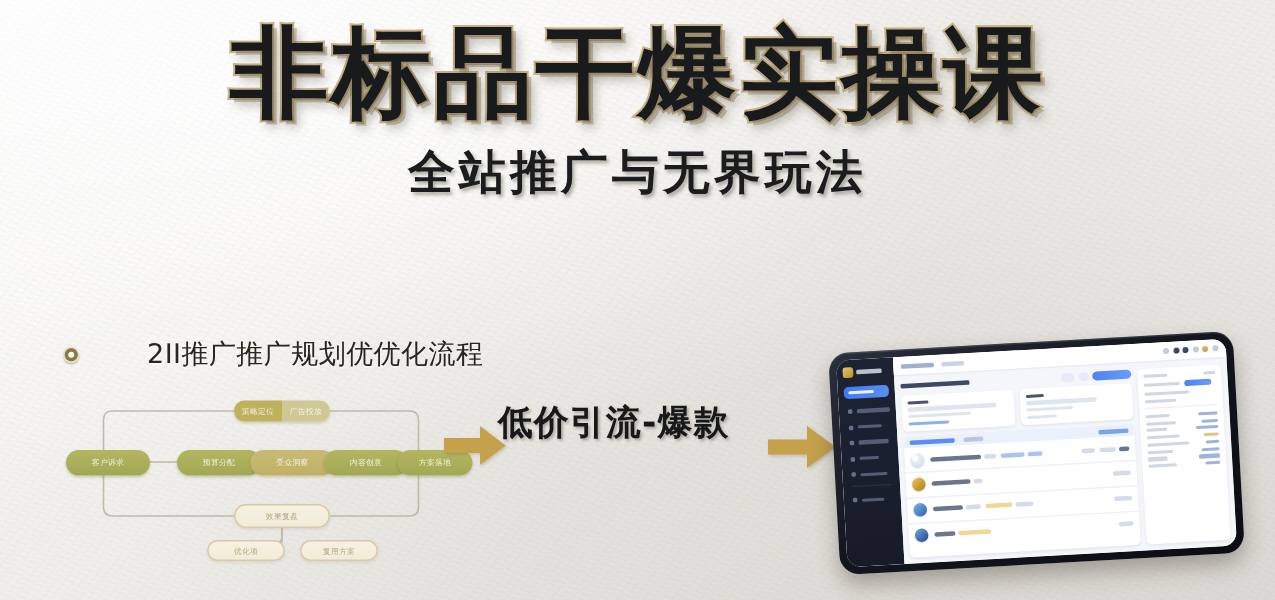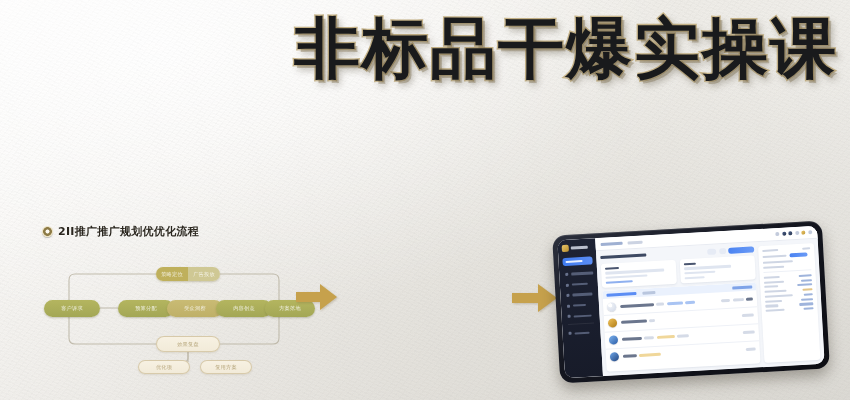--- a/index.html
+++ b/index.html
@@ -24,21 +24,21 @@
       repeating-linear-gradient(8deg, rgba(0,0,0,.012) 0 2px, rgba(255,255,255,.012) 2px 3px);
     mix-blend-mode:multiply;opacity:.75;
   }
   #poster::after{
     content:"";position:absolute;inset:0;pointer-events:none;z-index:1;
     background:linear-gradient(160deg, rgba(255,255,255,.55) 0%, rgba(255,255,255,0) 30%, rgba(205,202,196,.28) 78%, rgba(188,185,178,.34) 100%);
   }
   .layer{position:relative;z-index:3;}
 
   
-  .headline-wrap{position:absolute;top:16px;left:0;right:12px;text-align:right;z-index:4;}
+  .headline-wrap{position:absolute;top:16px;left:0;right:0;text-align:center;z-index:4;}
   .headline{
     font-size:66px;line-height:1;font-weight:700;letter-spacing:2px;
     color:#191a1c;
     -webkit-text-stroke:2.6px #c7b489;
     paint-order:stroke fill;
     text-shadow:
        3px 3px 0 rgba(120,104,72,.38),
        4px 5px 7px rgba(60,50,30,.34),
        0 1px 0 rgba(255,255,255,.22);
     white-space:nowrap;
@@ -54,22 +54,22 @@
 
   
   #flow{position:absolute;left:34px;top:224px;width:280px;height:152px;z-index:4;}
   .flow-head{display:flex;align-items:center;gap:5px;margin-left:8px;}
   .flow-dot{
     width:11px;height:11px;border-radius:50%;
     background:radial-gradient(circle at 50% 50%,#fdfaf2 0 22%,#8c7a46 30% 52%,#ece2c4 60% 78%,#6d5f36 86% 100%);
     box-shadow:0 1px 1px rgba(0,0,0,.25);flex:none;
   }
   .flow-title{
-    font-size:11px;font-weight:700;color:#2a261e;letter-spacing:.3px;
-    text-shadow:0 1px 1px rgba(255,255,255,.6);white-space:nowrap;
+    font-size:18px;font-weight:400;color:#2a261e;letter-spacing:.3px;
+    text-shadow:0 1px 1px rgba(255,255,255,.6);white-space:nowrap;margin-left:40px;
   }
   .flow-canvas{position:absolute;left:0;top:22px;width:280px;height:130px;}
   .flow-canvas svg{position:absolute;left:0;top:0;}
 
   .node{
     position:absolute;display:flex;align-items:center;justify-content:center;
     border-radius:9px;box-sizing:border-box;overflow:hidden;
     font-size:5.2px;letter-spacing:.2px;white-space:nowrap;
     filter:blur(.35px);
   }
@@ -217,20 +217,21 @@
   .d-rr .v.gold{background:#e3c486;}
   .d-rdiv{height:.7px;background:#eef1f7;margin:1px 0;}
 </style>
 </head>
 <body>
 
 <div id="poster">
 
   <div class="headline-wrap layer">
     <div class="headline">非标品干爆实操课</div>
+    <div class="sub1">全站推广与无界玩法</div>
   </div>
 
   <div id="flow">
     <div class="flow-head">
       <span class="flow-dot"></span>
       <span class="flow-title">2II推广推广规划优优化流程</span>
     </div>
 
     <div class="flow-canvas">
       <svg width="280" height="130">
@@ -287,20 +288,21 @@
     </div>
   </div>
 
   <div class="arrow" style="left:296px;top:283px;">
     <svg width="42" height="28" viewBox="0 0 42 28">
       <path d="M0 9 L24 9 L24 1 L41 14 L24 27 L24 19 L0 19 Z" fill="#c6a14c"></path>
     </svg>
   </div>
 
   <div id="center-text">
+    <div class="ct-line">低价引流-爆款</div>
   </div>
 
   <div class="arrow" style="left:512px;top:283px;">
     <svg width="46" height="30" viewBox="0 0 46 30">
       <path d="M0 10 L26 10 L26 1 L45 15 L26 29 L26 20 L0 20 Z" fill="#c6a14c"></path>
     </svg>
   </div>
 
   <div id="device">
     <div class="bezel">

